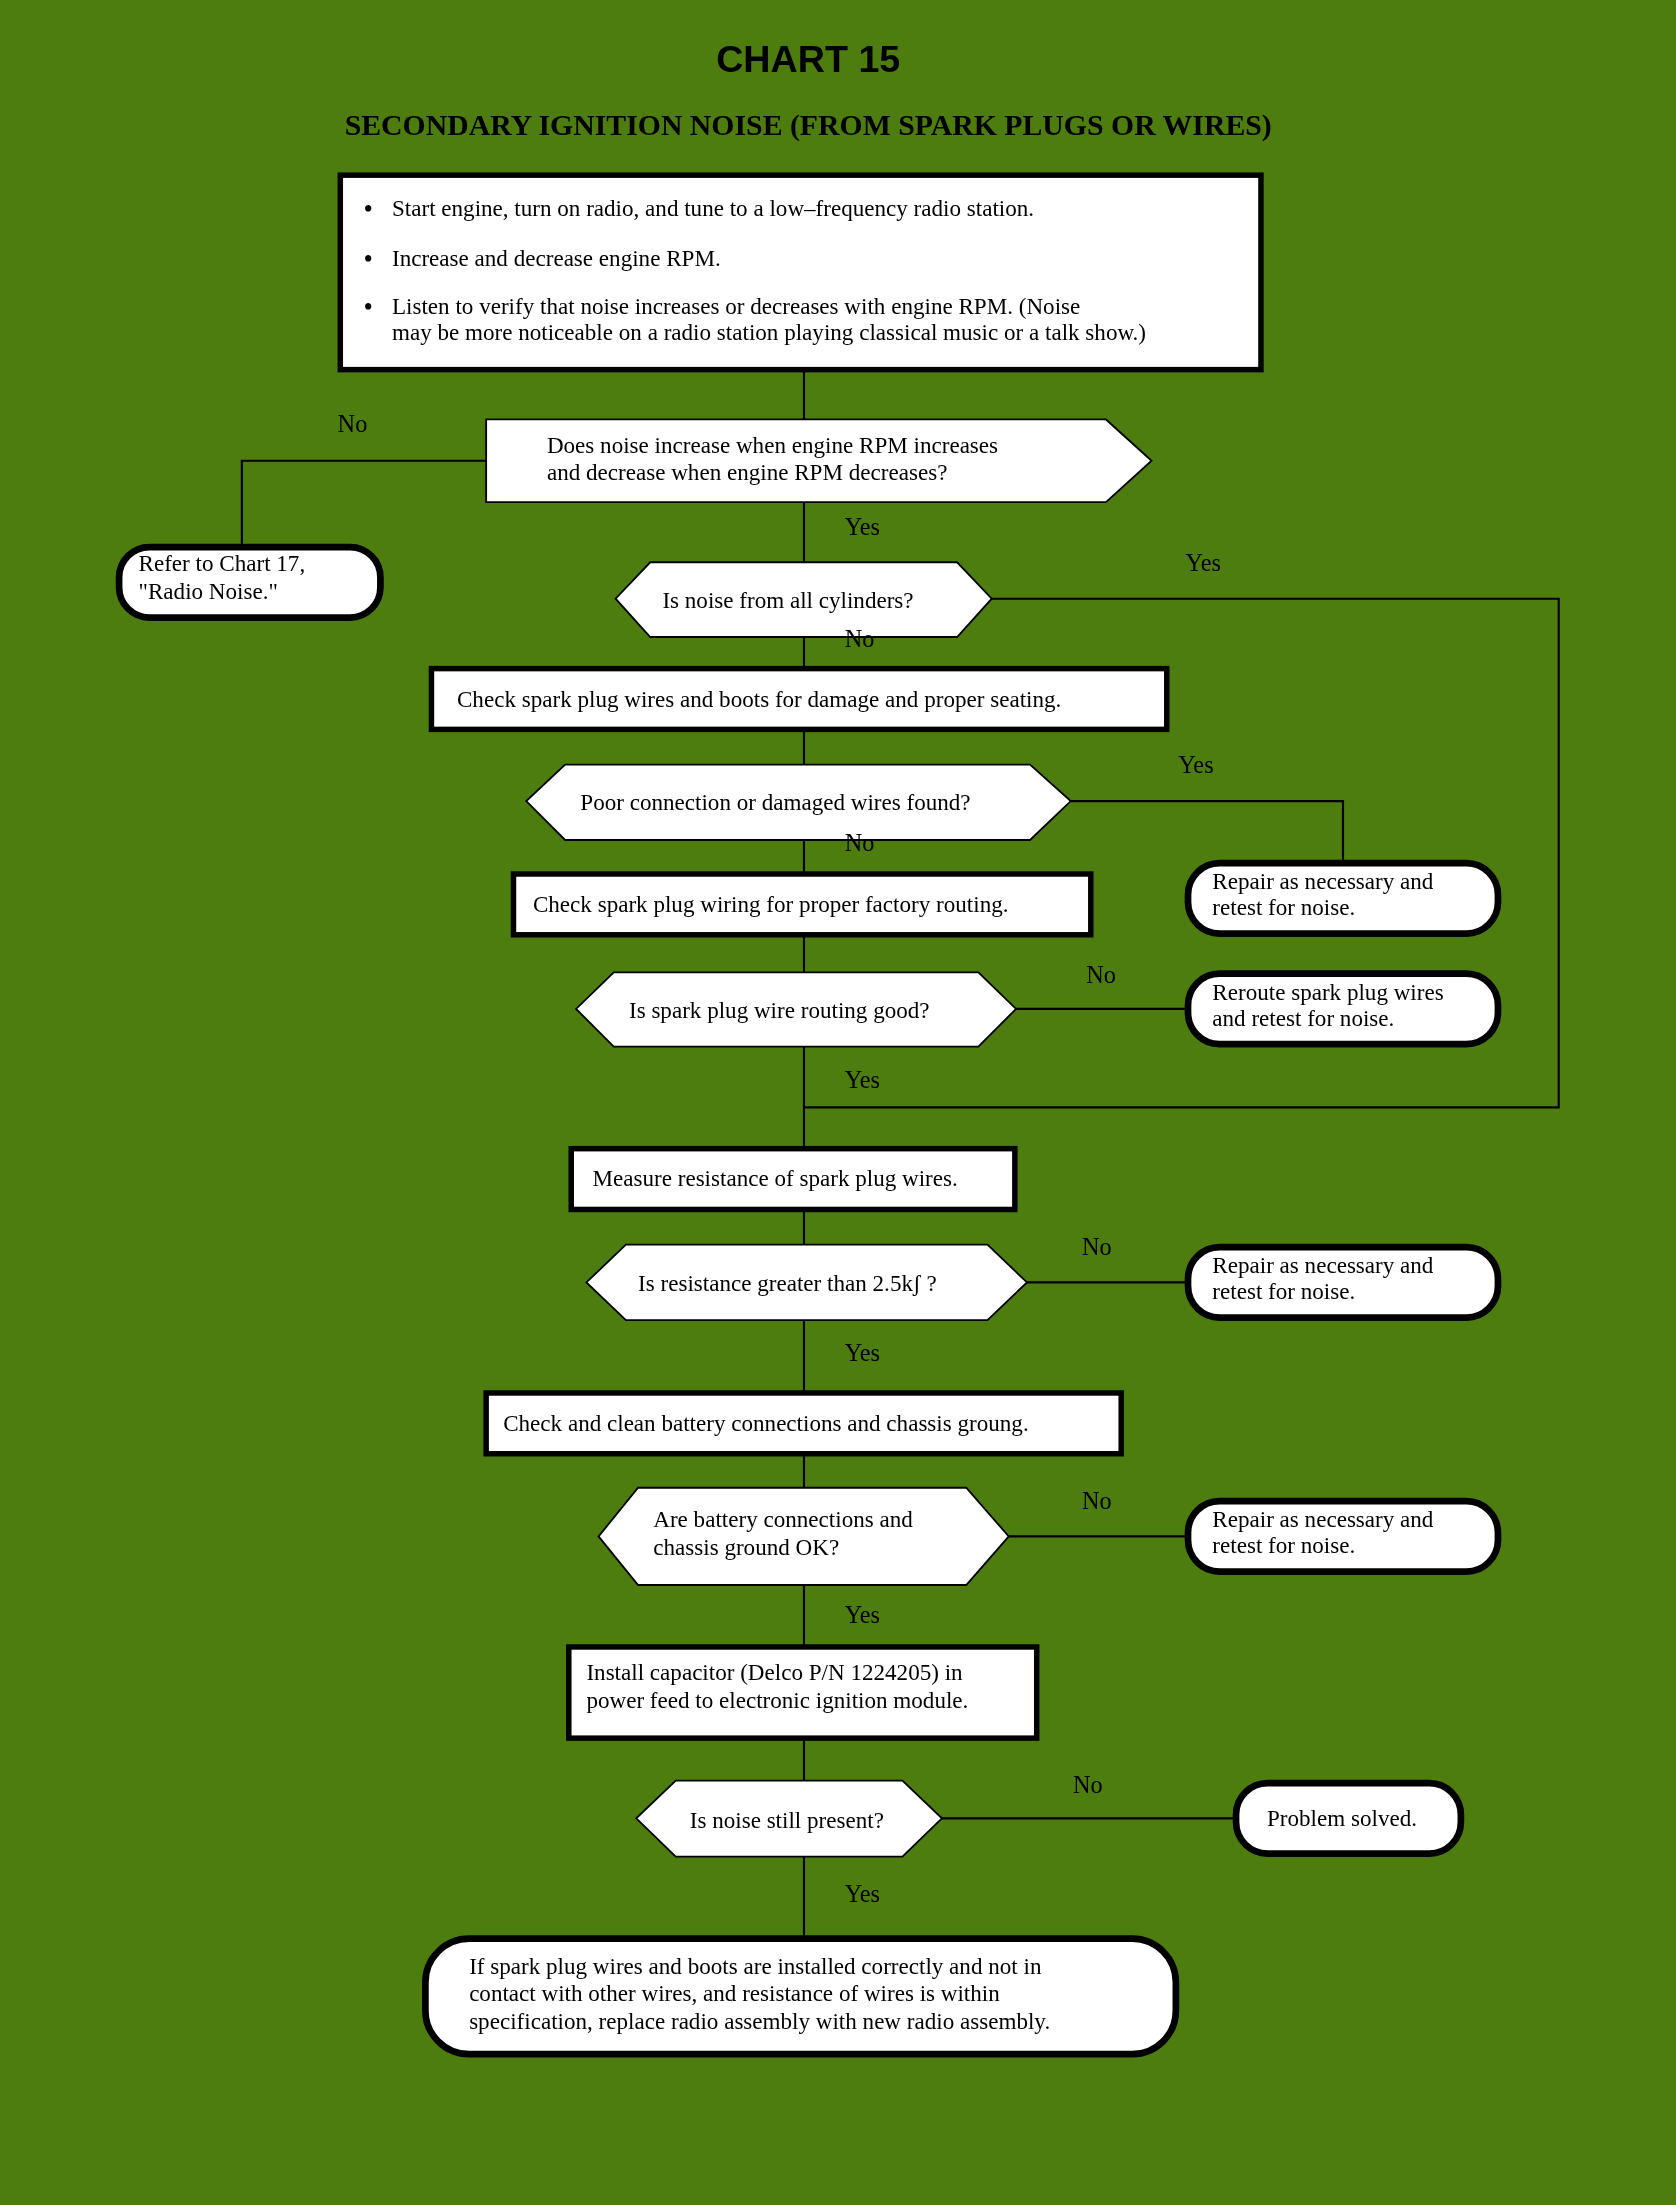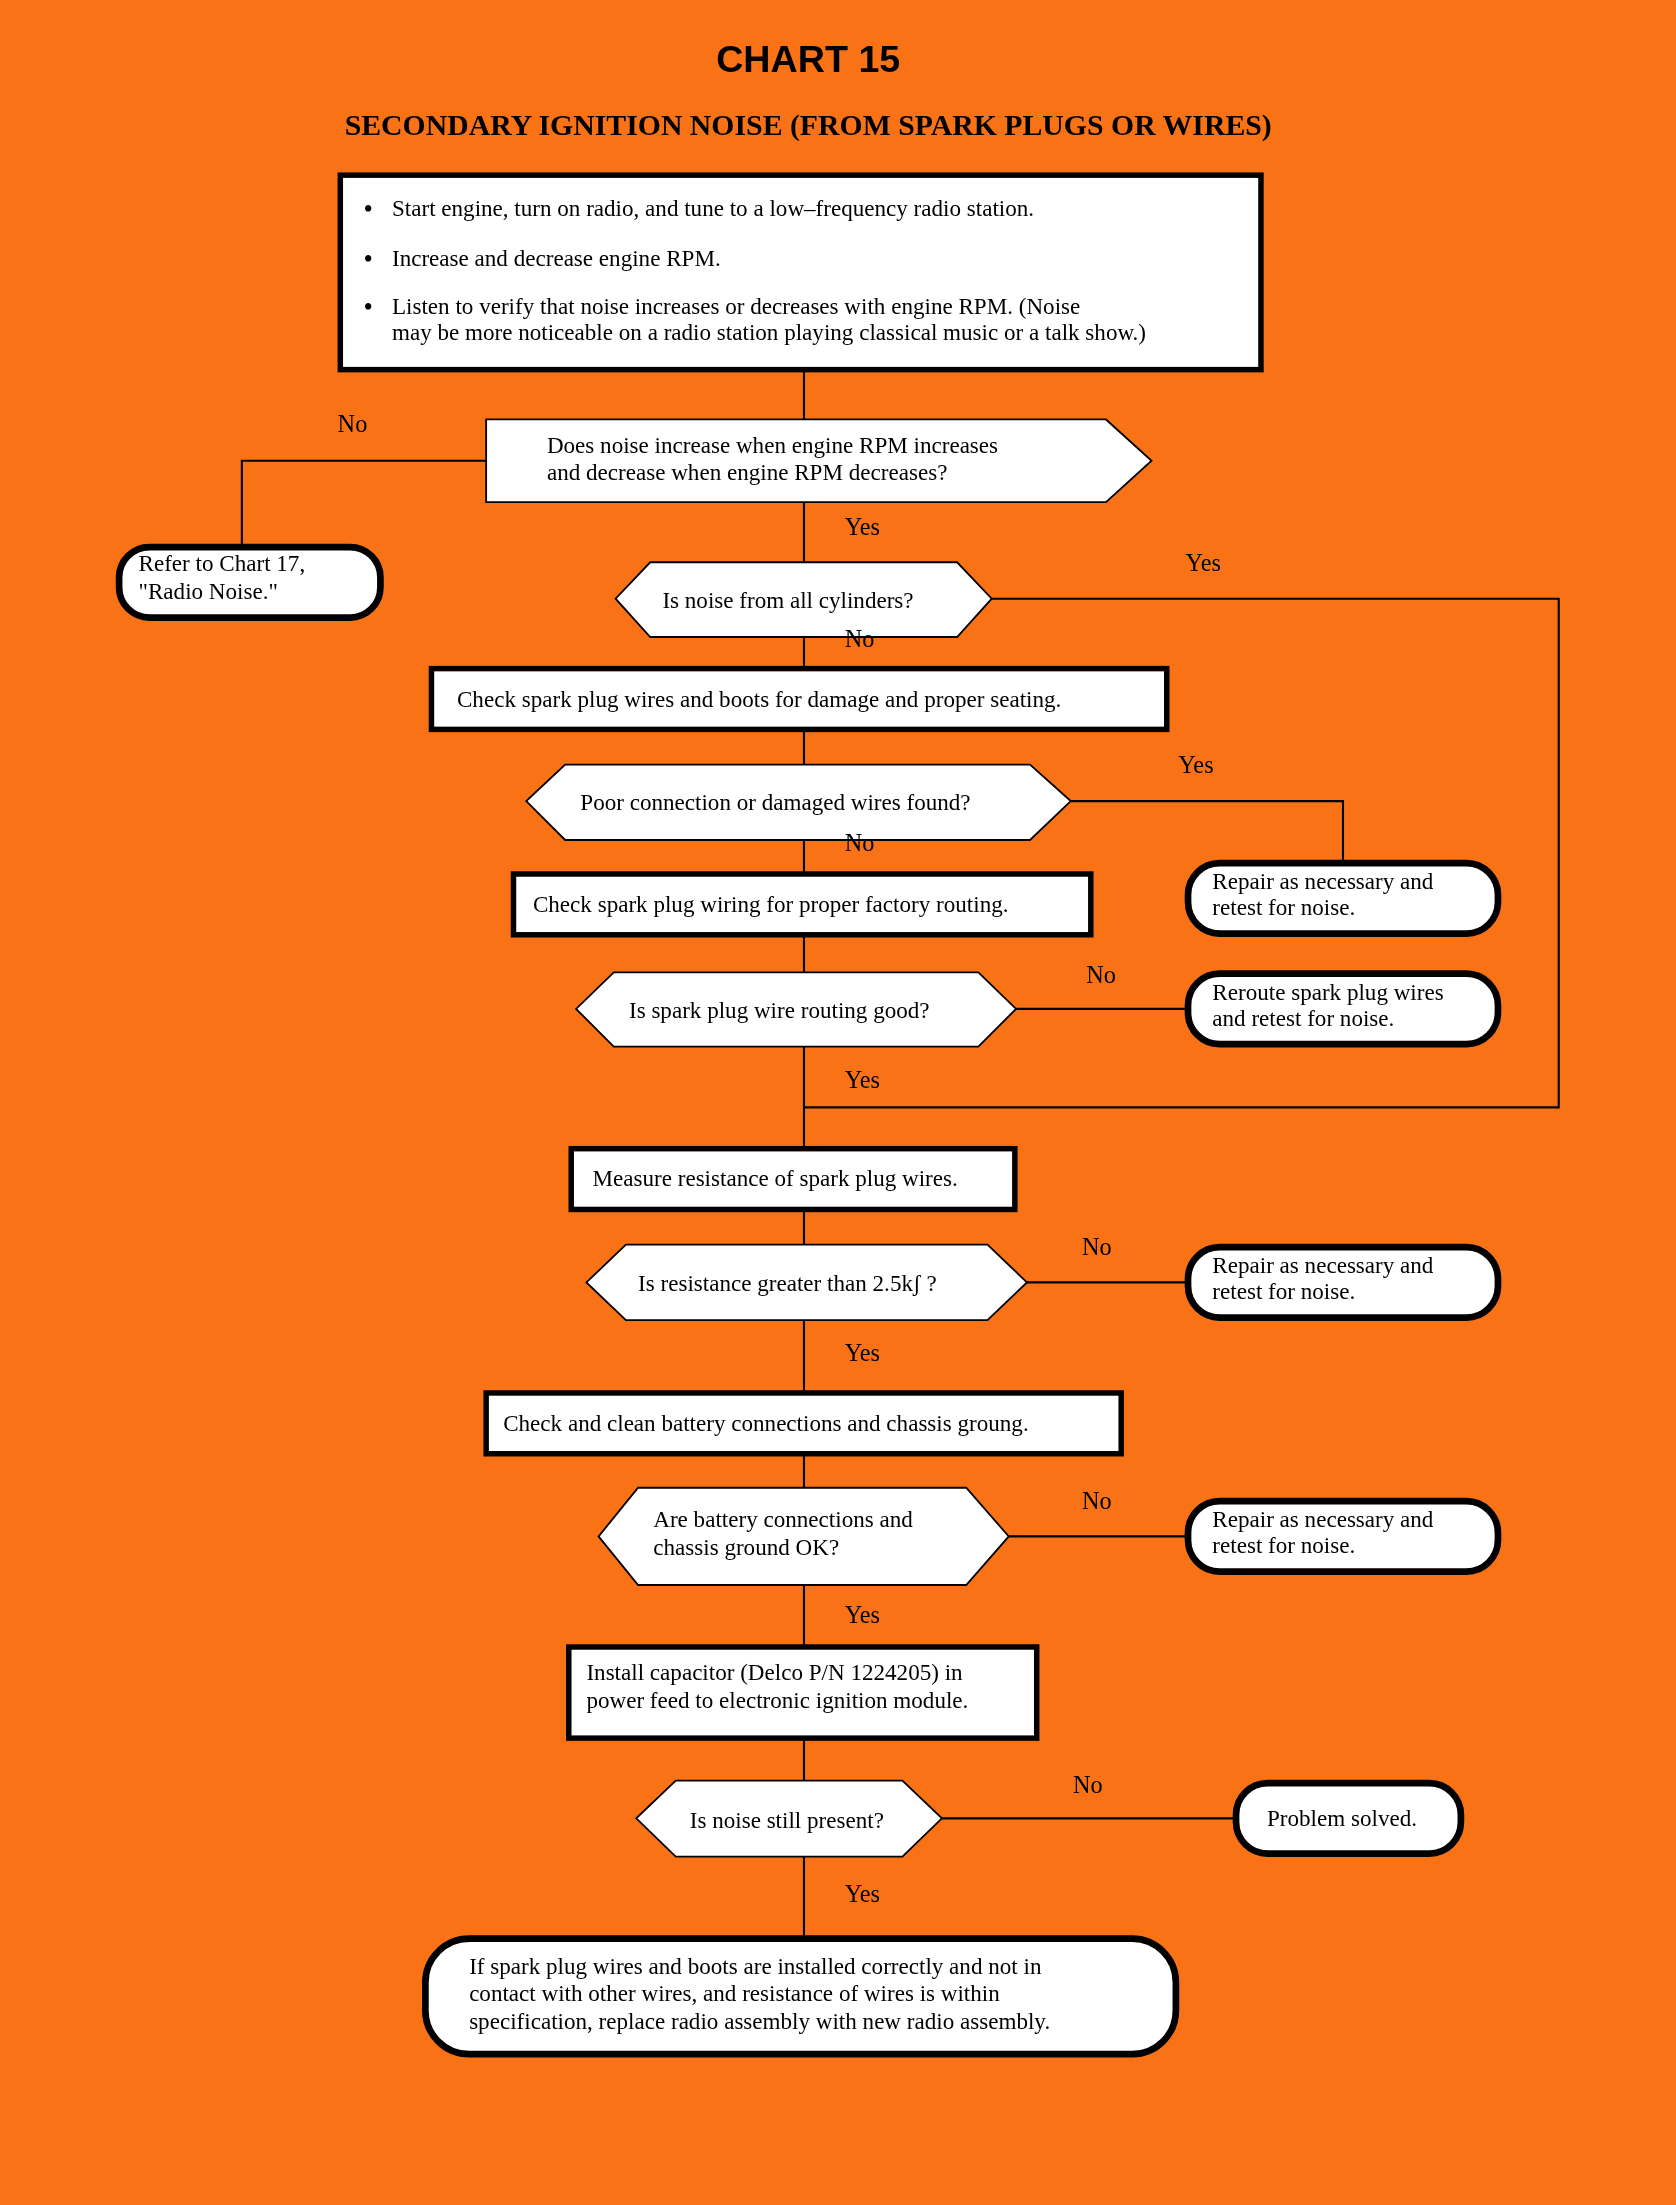--- a/index.html
+++ b/index.html
@@ -4,21 +4,21 @@
 <style>
   html, body {
     margin: 0;
     padding: 0;
     background: #ffffff;
   }
   #page {
     position: relative;
     width: 1676px;
     height: 2205px;
-    background: #f97316;
+    background: #4d7c0f;
     overflow: hidden;
     font-family: "Liberation Serif", "DejaVu Serif", serif;
   }
   svg.flow {
     position: absolute;
     top: 0;
     left: 0;
     width: 1676px;
     height: 2205px;
   }

